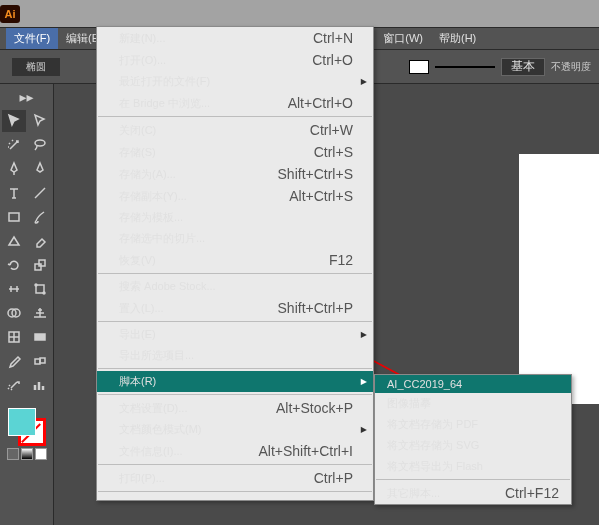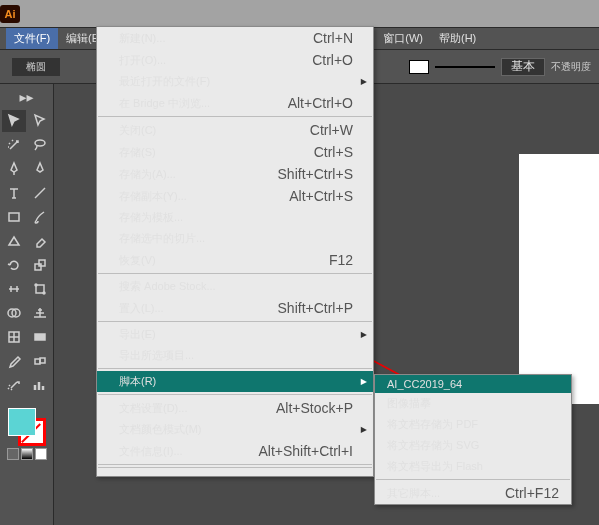--- a/index.html
+++ b/index.html
@@ -298,20 +298,24 @@
     </div>
     <div class="dd-item">
       <span>文档颜色模式(M)</span>
       <span class="sub-arrow">▶</span>
     </div>
     <div class="dd-item">
       <span>文件信息(I)...</span>
       <span class="shortcut">Alt+Shift+Ctrl+I</span>
     </div>
     <div class="dd-sep"></div>
+    <div class="dd-item">
+      <span>打印(P)...</span>
+      <span class="shortcut">Ctrl+P</span>
+    </div>
     <div class="dd-sep"></div>
     <div class="dd-item"></div>
   </div>
 
 <div class="submenu" id="script-submenu">
     <div class="dd-item hover">
       <span>AI_CC2019_64</span>
     </div>
     <div class="dd-item">
       <span>图像描摹</span>

